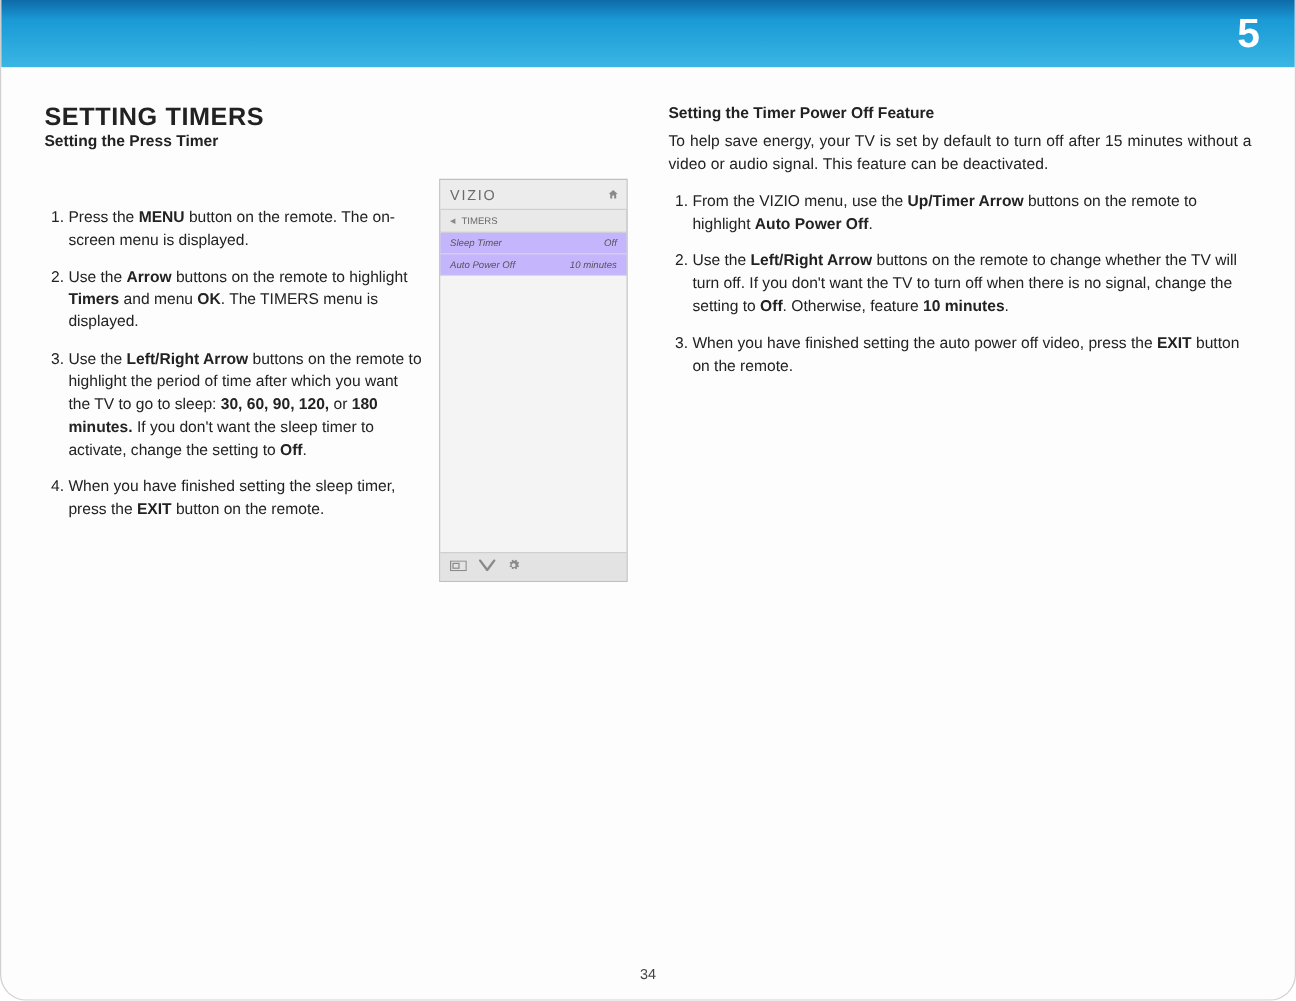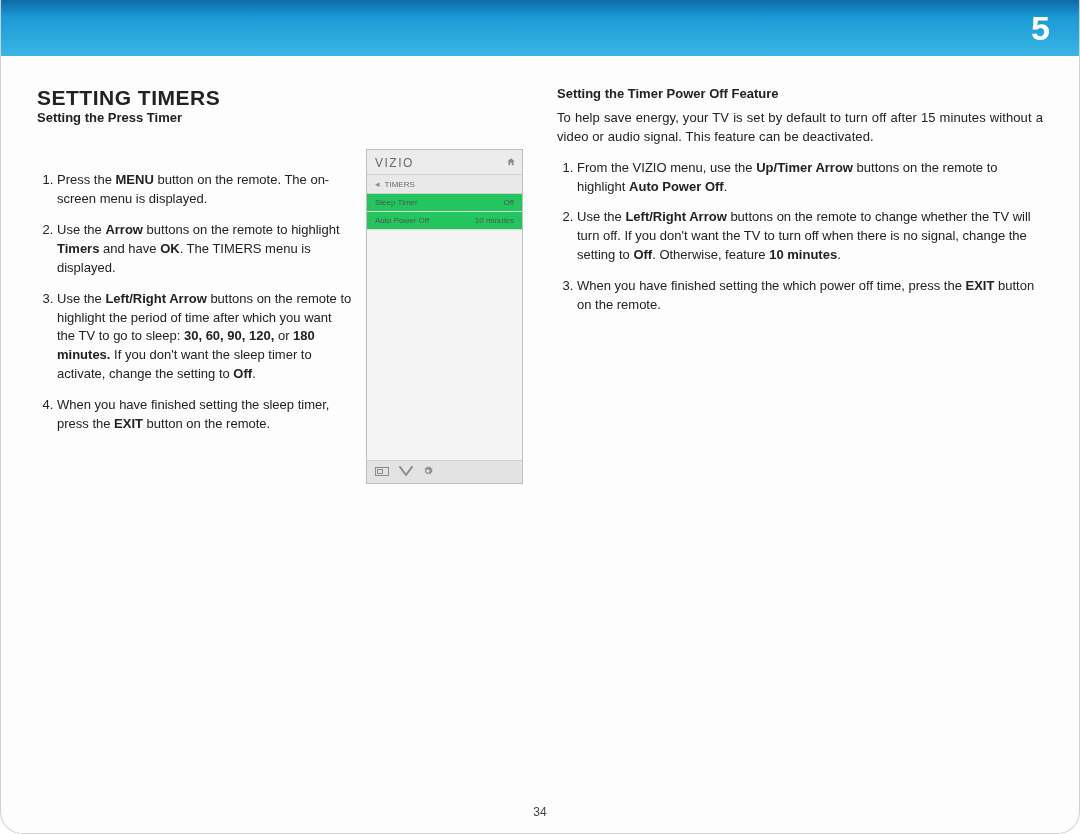--- a/index.html
+++ b/index.html
@@ -91,21 +91,22 @@
     color: #6a6a6a;
   }
   .osd-crumb .back { font-size: 9px; color: #8a8a8a; }
   .osd-row {
     display: flex;
     justify-content: space-between;
     padding: 4px 8px;
     border-bottom: 1px solid #d8d8d8;
     font-size: 8px;
     color: #555;
-    background: #22c55e;
+    background: #c4b5fd;
+    font-style: italic;
   }
   .osd-body { height: 230px; background: #f4f4f4; }
   .osd-foot {
     display: flex; gap: 10px; align-items: center;
     padding: 5px 8px; background: #e3e3e3;
     border-top: 1px solid #cfcfcf;
     color: #8a8a8a;
   }
   .osd-foot span { font-size: 10px; }
 
@@ -134,21 +135,21 @@
 
       <h2 class="sub">Setting the Press Timer</h2>
 
       <div class="col-left-wrap">
         <div class="col-left-text">
           <ol>
             <li>
               <span>Press the </span><span class="bold">MENU</span><span> button on the remote. The on-screen menu is displayed.</span>
             </li>
             <li>
-              <span>Use the </span><span class="bold">Arrow</span><span> buttons on the remote to highlight </span><span class="bold">Timers</span><span> and have </span><span class="bold">OK</span><span>. The TIMERS menu is displayed.</span>
+              <span>Use the </span><span class="bold">Arrow</span><span> buttons on the remote to highlight </span><span class="bold">Timers</span><span> and menu </span><span class="bold">OK</span><span>. The TIMERS menu is displayed.</span>
             </li>
             <li>
               <span>Use the </span><span class="bold">Left/Right Arrow</span><span> buttons on the remote to highlight the period of time after which you want the TV to go to sleep: </span><span class="bold">30, 60, 90, 120,</span><span> or </span><span class="bold">180 minutes.</span><span> If you don't want the sleep timer to activate, change the setting to </span><span class="bold">Off</span><span>.</span>
             </li>
             <li>
               <span>When you have finished setting the sleep timer, press the </span><span class="bold">EXIT</span><span> button on the remote.</span>
             </li>
           </ol>
         </div>
 
@@ -200,21 +201,21 @@
       <h2 class="sub">Setting the Timer Power Off Feature</h2>
       <p class="body justify-full">To help save energy, your TV is set by default to turn off after 15 minutes without a video or audio signal. This feature can be deactivated.</p>
       <ol>
         <li>
           <span>From the VIZIO menu, use the </span><span class="bold">Up/Timer Arrow</span><span> buttons on the remote to highlight </span><span class="bold">Auto Power Off</span><span>.</span>
         </li>
         <li>
           <span>Use the </span><span class="bold">Left/Right Arrow</span><span> buttons on the remote to change whether the TV will turn off. If you don't want the TV to turn off when there is no signal, change the setting to </span><span class="bold">Off</span><span>. Otherwise, feature </span><span class="bold">10 minutes</span><span>.</span>
         </li>
         <li>
-          <span>When you have finished setting the which power off time, press the </span><span class="bold">EXIT</span><span> button on the remote.</span>
+          <span>When you have finished setting the auto power off video, press the </span><span class="bold">EXIT</span><span> button on the remote.</span>
         </li>
       </ol>
     </div>
 
   </div>
 
   <div class="page-num">34</div>
 </div>
 
 </body></html>

